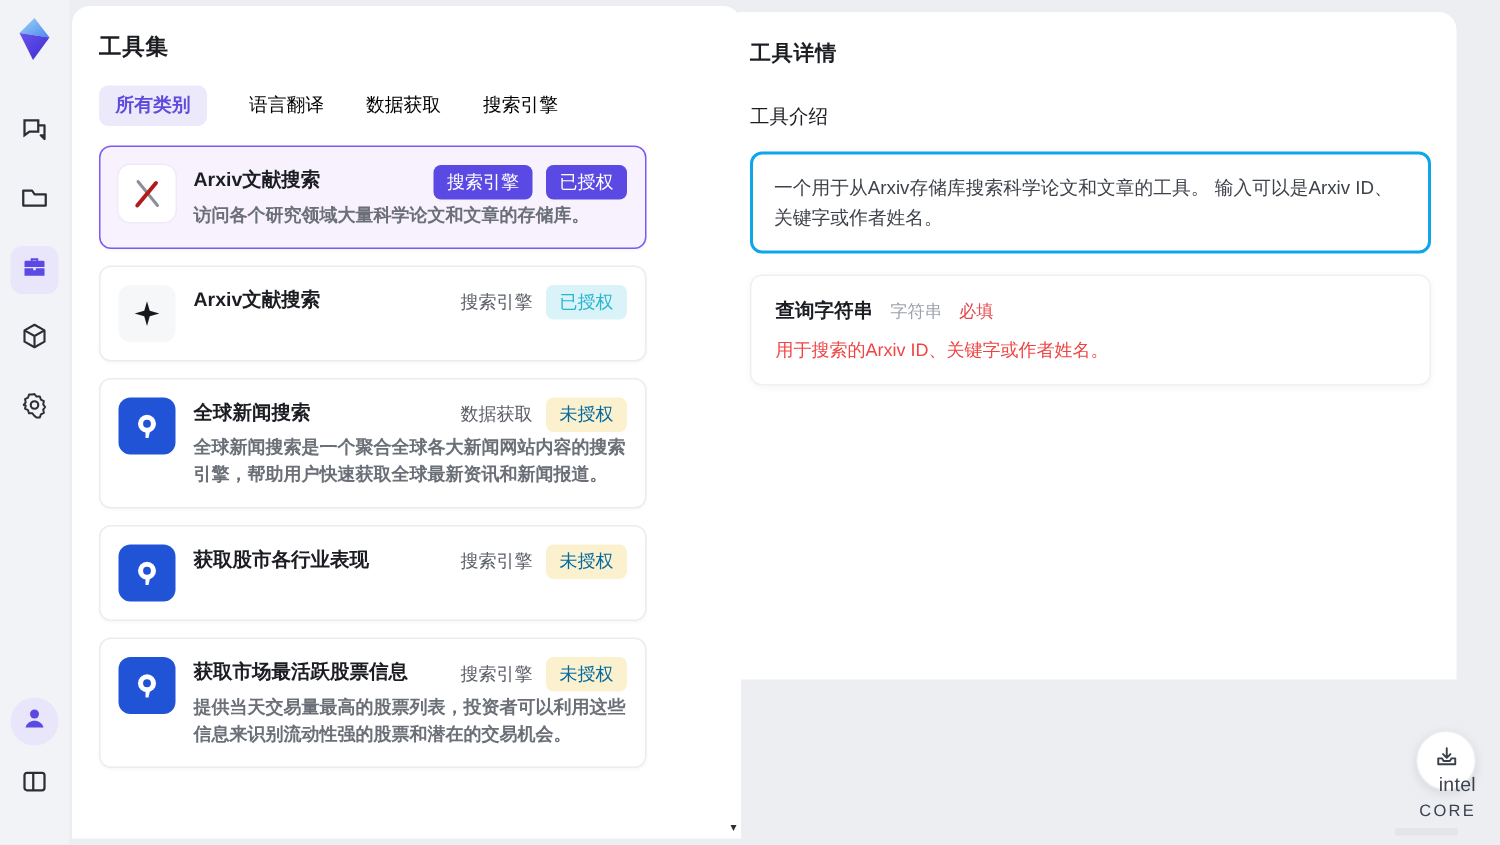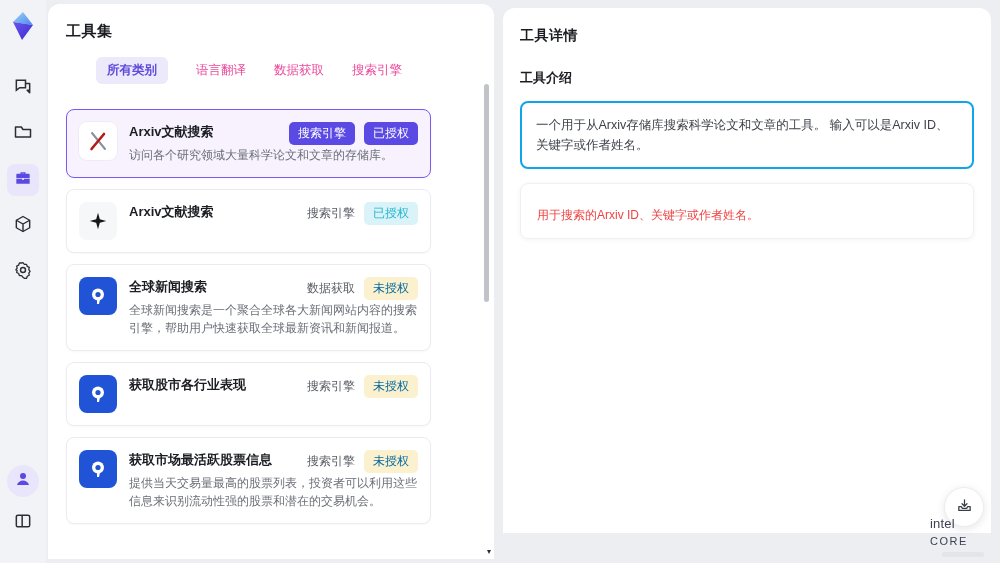--- a/index.html
+++ b/index.html
@@ -28,84 +28,84 @@
   .nav-bottom { margin-top:auto; display:flex; flex-direction:column; align-items:center; }
   .nav-bottom .nav-item.user { background:#e9e5fb; border-radius:50%; margin-bottom:10px; }
   
   .list-panel {
     position:absolute; left:48px; top:4px; width:446px; height:555px;
     background:#fff; border-radius:12px 12px 0 0;
     padding:18px 14px 0 18px;
     overflow:hidden;
   }
   .panel-title { font-size:15px; font-weight:bold; letter-spacing:.5px; }
-  .tabs { display:flex; align-items:center; gap:28px; margin-top:16px;margin-left:30px; }
-  .tab { font-size:12.5px; color:#ec4899; cursor:pointer; white-space:nowrap; }
+  .tabs { display:flex; align-items:center; gap:28px; margin-top:16px; }
+  .tab { font-size:12.5px; color:#000000; cursor:pointer; white-space:nowrap; }
   .tab.active { background:#ece9fb; color:#5f4bdb; padding:5px 11px; border-radius:6px; font-weight:bold; }
-  .cards { margin-top:25px; display:flex; flex-direction:column; gap:11px; width:365px; }
+  .cards { margin-top:13px; display:flex; flex-direction:column; gap:11px; width:365px; }
   .card {
     position:relative; background:#fff;
     border:1px solid #ececf0; border-radius:8px;
     padding:12px; display:flex; gap:12px; cursor:pointer;
     box-shadow:0 1px 2px rgba(20,20,40,.03);
   }
   .card.selected { border:1.5px solid #7a5af5; background:#f7f2fd; }
   .tool-icon {
     width:38px; height:38px; border-radius:8px; flex:none;
     display:grid; place-items:center; overflow:hidden;
   }
   .tool-icon.white { background:#fff; box-shadow:0 0 0 1px #f0eaf8; }
   .tool-icon.light { background:#f6f7f8; }
   .tool-icon.blue  { background:#2053d6; }
   .card-text { width:302px; }
   .card-title { font-size:13px; font-weight:bold; color:#1b1d22; margin-top:1px; }
-  .card-desc { font-size:12px; color:#6b6f77; line-height:1.55; margin-top:5px; }
+  .card-desc { font-size:12px; color:#6b6f77; line-height:1.55; margin-top:5px;font-weight:bold; }
   .badges { position:absolute; top:12px; right:12px; display:flex; gap:9px; align-items:center; }
   .badge { font-size:12px; padding:3px 9px; border-radius:5px; white-space:nowrap; }
   .badge-solid  { background:#5b49e3; color:#fff; }
   .cat-text     { color:#5a5e66; padding:3px 0; }
   .badge-cyan   { background:#daf3f8; color:#26b6cd; }
   .badge-yellow { background:#fbf1cf; color:#0369a1; }
   .scroll-thumb {
     position:absolute; right:5px; top:80px; width:5px; height:218px;
     background:#c2c3c9; border-radius:3px; cursor:pointer;
   }
   .scroll-arrow {
     position:absolute; right:3px; bottom:3px; font-size:8px; color:#2b2e35; cursor:pointer;
   }
   
   .details-panel {
-    position:absolute; left:503px; top:8px; width:488px; height:525px;
+    position:absolute; left:483px; top:8px; width:488px; height:445px;
     background:#fff; border-radius:12px 12px 0 0;
     padding:19px 17px;
   }
   .details-title { font-size:14px; font-weight:bold; letter-spacing:.5px; }
-  .section-heading { font-size:13px; font-weight:bold; margin-top:24px; }
+  .section-heading { font-size:13px; font-weight:normal; margin-top:24px; }
   .intro-box {
     margin-top:14px; border:2px solid #0ea5e9; border-radius:8px;
     padding:12px 14px; font-size:12.5px; color:#3e424a; line-height:1.6;
   }
   .param-card {
     margin-top:14px; border:1px solid #f0f0f3; border-radius:8px;
     padding:14px 16px; box-shadow:0 1px 5px rgba(20,20,40,.05);
   }
   .param-name { font-size:13px; font-weight:bold; }
   .param-type { font-size:11.5px; color:#9ba0aa; margin-left:7px; }
   .param-required { font-size:11.5px; color:#e5484d; margin-left:7px; }
   .param-desc { font-size:12px; color:#ef4444; margin-top:9px; }
   
   .download-btn {
     position:absolute; right:16px; bottom:36px; width:40px; height:40px;
     border-radius:50%; background:#fff; border:1px solid #ededf0;
     box-shadow:0 2px 8px rgba(20,20,40,.10);
     display:grid; place-items:center; cursor:pointer;
   }
   .intel-logo {
-    position:absolute; right:4px; bottom:6px; width:66px;
-    text-align:left; color:#3c4250; line-height:1.1;
+    position:absolute; right:16px; bottom:6px; width:66px;
+    text-align:right; color:#3c4250; line-height:1.1;
   }
   .intel-word { font-size:13px; letter-spacing:.2px; }
   .core-word  { font-size:11px; letter-spacing:1.5px; font-weight:300; }
   .intel-sub  { width:42px; height:5px; background:#e4e5e9; border-radius:2px; margin:3px auto 0; }
 </style>
 </head>
 <body>
 
 <aside class="sidebar">
   <div class="logo">
@@ -285,20 +285,25 @@
   <div class="scroll-arrow">▾</div>
 </main>
 
 <section class="details-panel">
   <h2 class="details-title">工具详情</h2>
 
   <h3 class="section-heading">工具介绍</h3>
   <div class="intro-box">一个用于从Arxiv存储库搜索科学论文和文章的工具。 输入可以是Arxiv ID、关键字或作者姓名。</div>
 
   <div class="param-card">
+    <div>
+      <span class="param-name">查询字符串</span>
+      <span class="param-type">字符串</span>
+      <span class="param-required">必填</span>
+    </div>
     <div class="param-desc">用于搜索的Arxiv ID、关键字或作者姓名。</div>
   </div>
 </section>
 
 <div class="download-btn">
   <span>
     <svg width="17" height="17" viewBox="0 0 24 24" fill="none" stroke="#3a3f4a" stroke-width="1.8" stroke-linecap="round" stroke-linejoin="round">
       <path d="M12 4v8M8.5 9.5L12 13l3.5-3.5"></path>
       <path d="M4 13.5h3.5l1.5 2.5h6l1.5-2.5H20v5.5H4z"></path>
     </svg>

